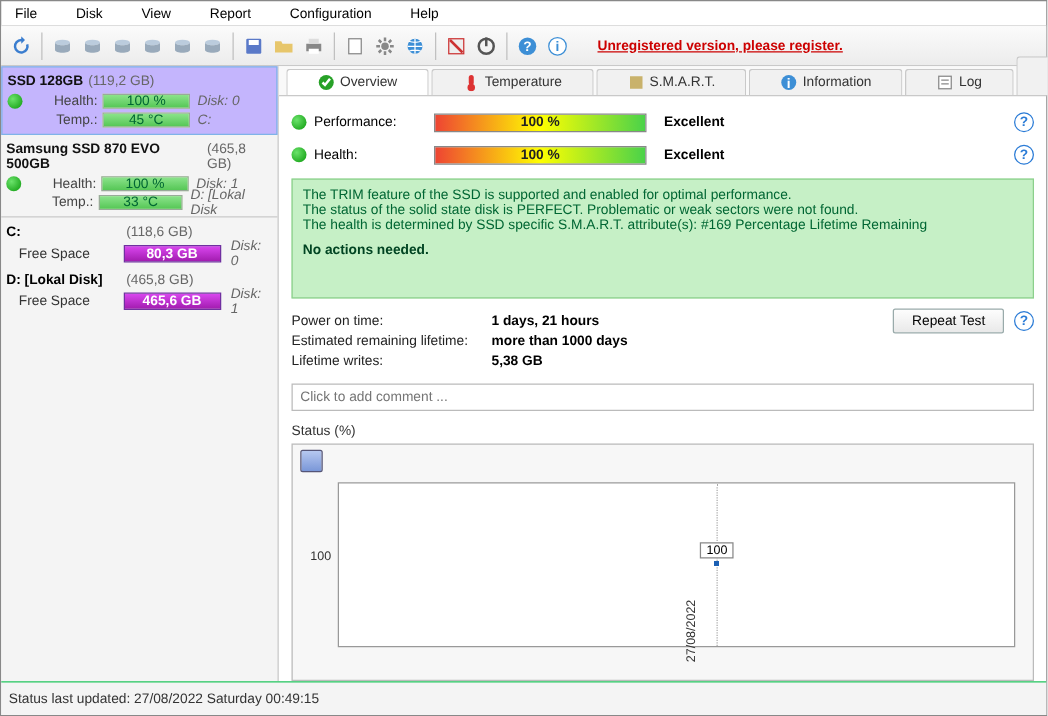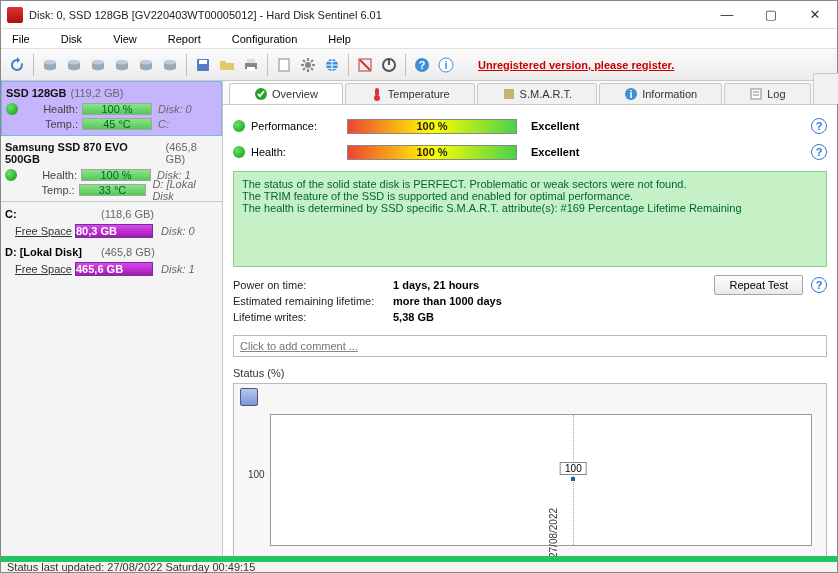--- a/index.html
+++ b/index.html
@@ -31,22 +31,22 @@
   .stat-label { width:56px; text-align:right; color:#444; margin-right:4px;}
   .mini-bar { width:70px; height:12px; border:1px solid #9a9; background:#dff6d1; position:relative; margin-right:6px; display:flex; align-items:center; justify-content:center; color:#063; font-size:10px;}
   .mini-bar.green::before { content:""; position:absolute; inset:0; background:linear-gradient(#8be38b,#56c756);}
   .mini-bar span { position:relative; z-index:1;}
   .stat-right { color:#666; font-style:italic;}
   .vol-section { padding:4px;}
   .vol-row { height:16px; display:flex; align-items:center;}
   .vol-name { font-weight:bold; width:96px;}
   .vol-size { color:#666;}
   .fs-row { display:flex; align-items:center; height:18px;}
-  .fs-label { width:70px; text-align:left; color:#333; padding-left:10px;text-decoration:underline;}
-  .fs-bar { width:78px; height:14px; border:1px solid #7030a0; background:linear-gradient(#d946ef,#a21caf); color:#fff; display:flex; align-items:center; justify-content:flex-start; font-size:10px; font-weight:bold; margin-right:8px;}
+  .fs-label { width:70px; text-align:left; color:#333; padding-left:10px;}
+  .fs-bar { width:78px; height:14px; border:1px solid #7030a0; background:linear-gradient(#d946ef,#a21caf); color:#fff; display:flex; align-items:center; justify-content:center; font-size:10px; font-weight:bold; margin-right:8px;margin-left:24px;}
   .fs-right { color:#666; font-style:italic;}
   .right { flex:1; display:flex; flex-direction:column; min-width:0;}
   .tabs { height:24px; display:flex; align-items:flex-end; padding:4px 6px 0 6px; gap:2px; border-bottom:1px solid #c9c9c9; background:#f9f9f9;}
   .tab { display:flex; align-items:center; gap:4px; padding:3px 24px; border:1px solid #c9c9c9; border-bottom:none; background:#f1f1f1; border-radius:3px 3px 0 0; color:#333;}
   .tab.active { background:#fff;}
   .tab .ico { width:14px; height:14px;}
   .tab-content { flex:1; padding:8px 10px; overflow:auto;}
   .meter-row { display:flex; align-items:center; height:26px;}
   .meter-row .dot { margin-right:6px;}
   .meter-label { width:96px;}
@@ -54,45 +54,36 @@
   .rating { font-weight:bold;}
   .help { margin-left:auto; width:16px; height:16px; border-radius:50%; border:1px solid #2a7bd6; color:#2a7bd6; display:flex; align-items:center; justify-content:center; font-weight:bold; font-size:11px;}
   .status-box { margin-top:6px; border:1px solid #8cd08c; background:#c6f0c6; padding:6px 8px; color:#083; min-height:96px;}
   .status-box .ln { color:#063; }
   .status-box .noact { font-weight:bold; color:#042; margin-top:8px;}
   .stat-grid { margin-top:10px;}
   .stat-grid .row { display:flex; height:16px; align-items:center;}
   .stat-grid .k { width:160px; color:#222;}
   .stat-grid .v { font-weight:bold;}
   .repeat-btn { margin-left:auto; padding:3px 14px; border:1px solid #9aa; background:linear-gradient(#fdfdfd,#e9e9e9); border-radius:2px;}
-  .comment { width:100%; height:22px; border:1px solid #bbb; margin-top:10px; padding:2px 6px; color:#888; background:#fff;text-decoration:underline;}
+  .comment { width:100%; height:22px; border:1px solid #bbb; margin-top:10px; padding:2px 6px; color:#888; background:#fff;}
   .chart-title { margin-top:10px; color:#333;}
   .chart-box { position:relative; margin-top:4px; border:1px solid #bbb; background:#f7f7f7; height:190px;}
   .save-icn { position:absolute; top:4px; left:6px; width:18px; height:18px; border:1px solid #557; background:linear-gradient(#b6c8f0,#7a97d8); border-radius:2px;}
   .plot { position:absolute; top:30px; left:36px; right:14px; bottom:26px; border:1px solid #999; background:#fff;}
   .ytick { position:absolute; top:48%; left:14px; transform:translateY(-50%); font-size:10px; color:#333;}
   .xline { position:absolute; left:56%; top:0; bottom:0; border-left:1px dotted #aaa;}
   .xlabel { position:absolute; bottom:-24px; left:56%; transform:translateX(-50%) rotate(-90deg); transform-origin:left top; font-size:10px; color:#333;}
   .point-label { position:absolute; top:46%; left:56%; transform:translate(-50%,-100%); border:1px solid #888; background:#fff; padding:0 4px; font-size:10px;}
   .point { position:absolute; top:49%; left:56%; width:4px; height:4px; background:#1b5fb3; transform:translate(-50%,-50%);}
-  .statusbar { height:16px; border-top:6px solid #22c55e; background:#f4f4f4; display:flex; align-items:center; padding:0 6px; color:#333;}
+  .statusbar { height:27px; border-top:1px solid #22c55e; background:#f4f4f4; display:flex; align-items:center; padding:0 6px; color:#333;}
 </style>
 </head>
 <body>
 
 <div class="window">
-  <div class="titlebar">
-    <div class="title-icon"></div>
-    <div class="title-text">Disk: 0, SSD 128GB [GV220403WT00005012]  -  Hard Disk Sentinel 6.01</div>
-    <div class="win-btns">
-      <div class="win-btn">—</div>
-      <div class="win-btn">▢</div>
-      <div class="win-btn close">✕</div>
-    </div>
-  </div>
 
   <div class="menubar">
     <div class="menuitem"><span>File</span></div>
     <div class="menuitem"><span>Disk</span></div>
     <div class="menuitem"><span>View</span></div>
     <div class="menuitem"><span>Report</span></div>
     <div class="menuitem"><span>Configuration</span></div>
     <div class="menuitem"><span>Help</span></div>
   </div>
 
@@ -346,23 +337,24 @@
           <div class="dot"></div>
           <span class="meter-label">Health:</span>
           <div class="big-bar">
               <span>100 %</span>
             </div>
           <span class="rating">Excellent</span>
           <div class="help">?</div>
         </div>
 
         <div class="status-box">
+          <div class="ln">The TRIM feature of the SSD is supported and enabled for optimal performance.</div>
           <div class="ln">The status of the solid state disk is PERFECT. Problematic or weak sectors were not found.</div>
-          <div class="ln">The TRIM feature of the SSD is supported and enabled for optimal performance.</div>
           <div class="ln">The health is determined by SSD specific S.M.A.R.T. attribute(s):  #169 Percentage Lifetime Remaining</div>
+          <div class="noact">No actions needed.</div>
         </div>
 
         <div class="stat-grid">
           <div class="row">
             <span class="k">Power on time:</span>
             <span class="v">1 days, 21 hours</span>
             <button class="repeat-btn">Repeat Test</button>
             <div class="help" style="margin-left:8px">?</div>
           </div>
           <div class="row">

